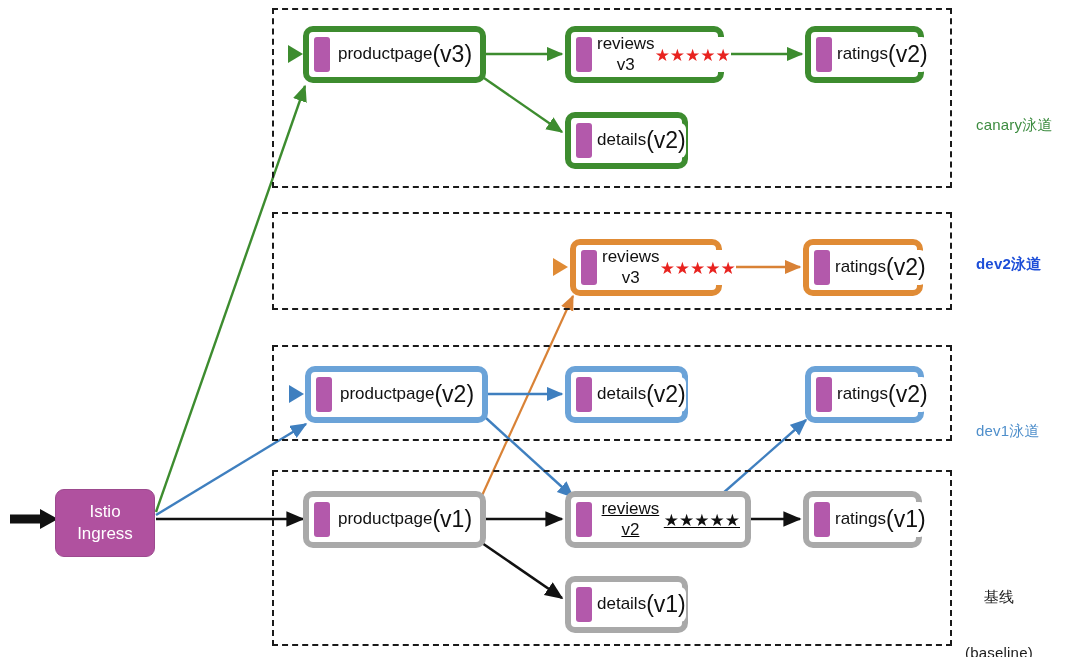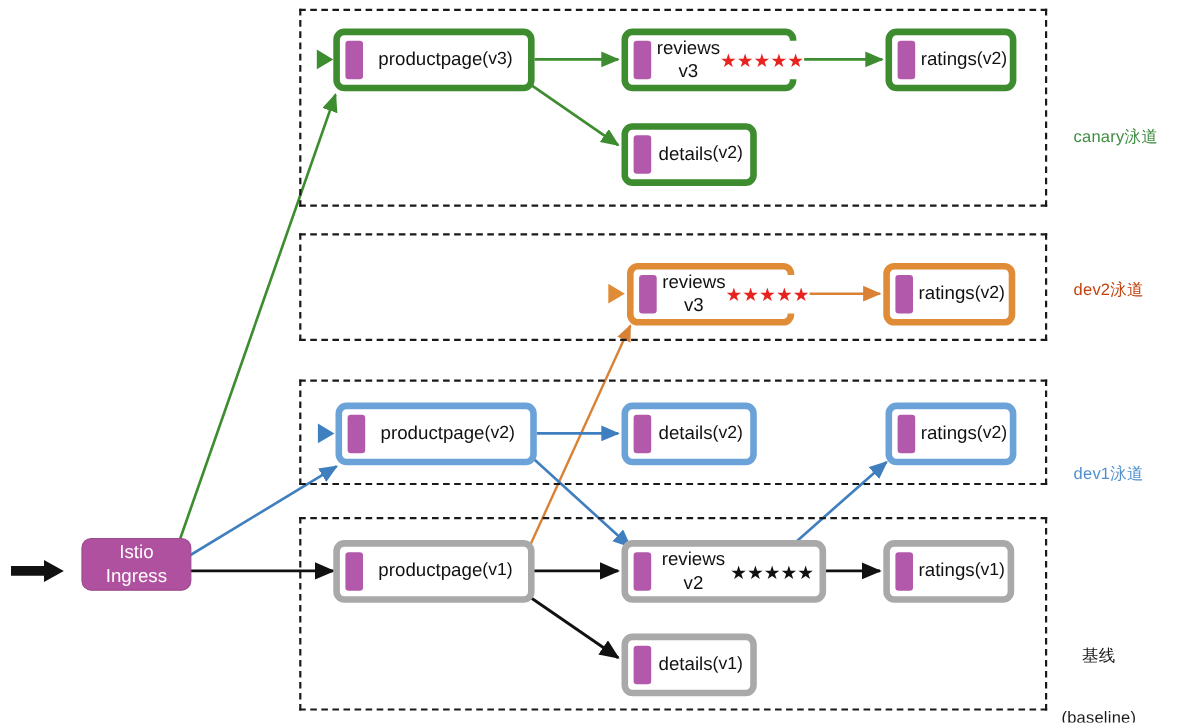--- a/index.html
+++ b/index.html
@@ -33,21 +33,21 @@
 
   
   .lane-label {
     position: absolute;
     font-size: 15px;
     line-height: 1.25;
     white-space: pre;
     letter-spacing: 0.2px;
   }
   .lane-label.canary { color: #3d8c40; }
-  .lane-label.dev2   { color: #c2410c; }
+  .lane-label.dev2   { color: #1d4ed8; font-weight: bold; }
   .lane-label.dev1   { color: #4f8fcb; }
   .lane-label.base   { color: #1a1a1a; text-align: center; }
 
   
   .svc {
     position: absolute;
     box-sizing: border-box;
     border-radius: 10px;
     display: flex;
     align-items: stretch;
@@ -67,21 +67,21 @@
     margin-left: 5px;
     display: flex;
     flex-direction: row;
     align-items: center;
     justify-content: center;
     text-align: center;
     color: #111111;
     font-size: 17px;
     line-height: 1.18;
   }
-  .svc .line2 { font-size: 16px; }
+  .svc .line2 { font-size: 23px; }
   .svc .stars {
     font-size: 17px;
     letter-spacing: 0px;
     line-height: 1.0;
     margin-top: 1px;
   }
   .stars.red   { color: #e8231f; }
   .stars.black { color: #101010; }
 
   .svc.green  { border: 6px solid #3d8c2f; }
@@ -201,21 +201,21 @@
   <div class="lane" style="left:272px; top:470px; width:680px; height:176px;"></div>
 
   <div class="lane-label canary" style="left:976px; top:116px;">canary泳道</div>
   <div class="lane-label dev2" style="left:976px; top:255px;">dev2泳道</div>
   <div class="lane-label dev1" style="left:976px; top:384px;margin-top:38px;">dev1泳道</div>
   <div class="lane-label base" style="left:965px; top:550px;">
     <div>基线</div>
     <div>(baseline)</div>
   </div>
 
-  <div class="ingress" style="left:55px; top:489px; width:100px; height:48px;margin-left:19px;">
+  <div class="ingress" style="left:55px; top:489px; width:100px; height:68px;">
     <div>Istio</div>
     <div>Ingress</div>
   </div>
 
   <div class="svc green" style="left:303px; top:26px; width:183px; height:57px;">
     <div class="proxy"></div>
     <div class="body">
       <div>productpage</div>
       <div class="line2">(v3)</div>
     </div>
@@ -286,21 +286,21 @@
   </div>
 
   <div class="svc gray" style="left:303px; top:491px; width:183px; height:57px;">
     <div class="proxy"></div>
     <div class="body">
       <div>productpage</div>
       <div class="line2">(v1)</div>
     </div>
   </div>
 
-  <div class="svc gray" style="left:565px; top:491px; width:186px; height:57px;">
+  <div class="svc gray" style="left:565px; top:491px; width:186px; height:57px;text-decoration:underline;">
     <div class="proxy"></div>
     <div class="body">
       <div>reviews v2</div>
       <div class="stars black">★★★★★</div>
     </div>
   </div>
 
   <div class="svc gray" style="left:803px; top:491px; width:119px; height:57px;">
     <div class="proxy"></div>
     <div class="body">

